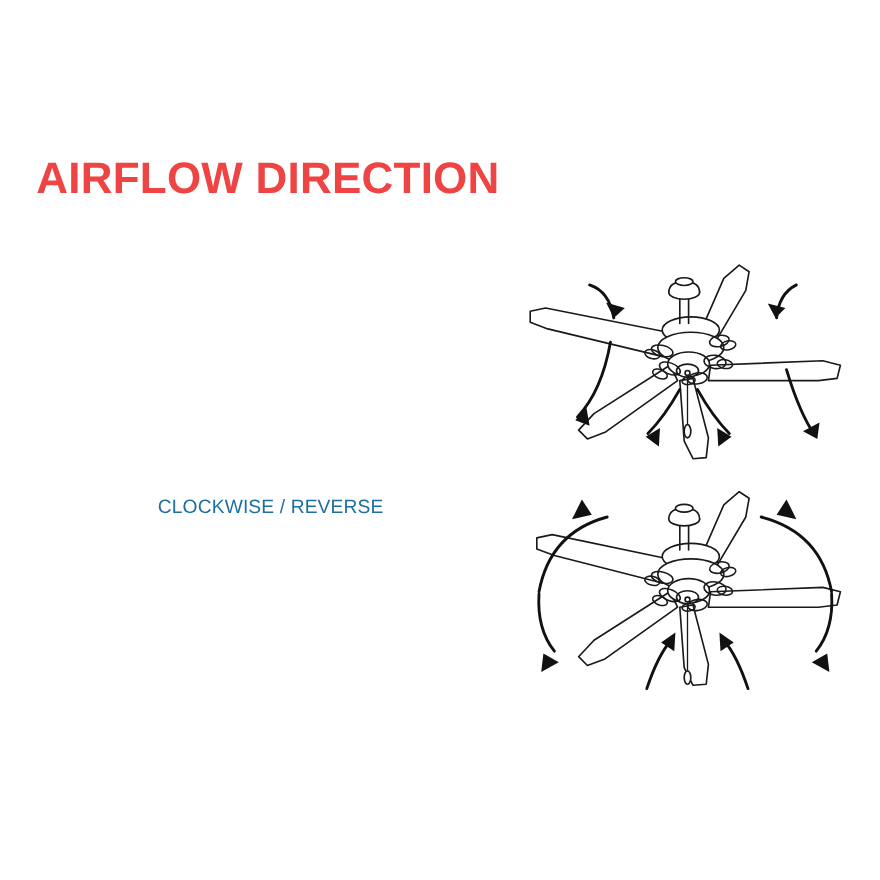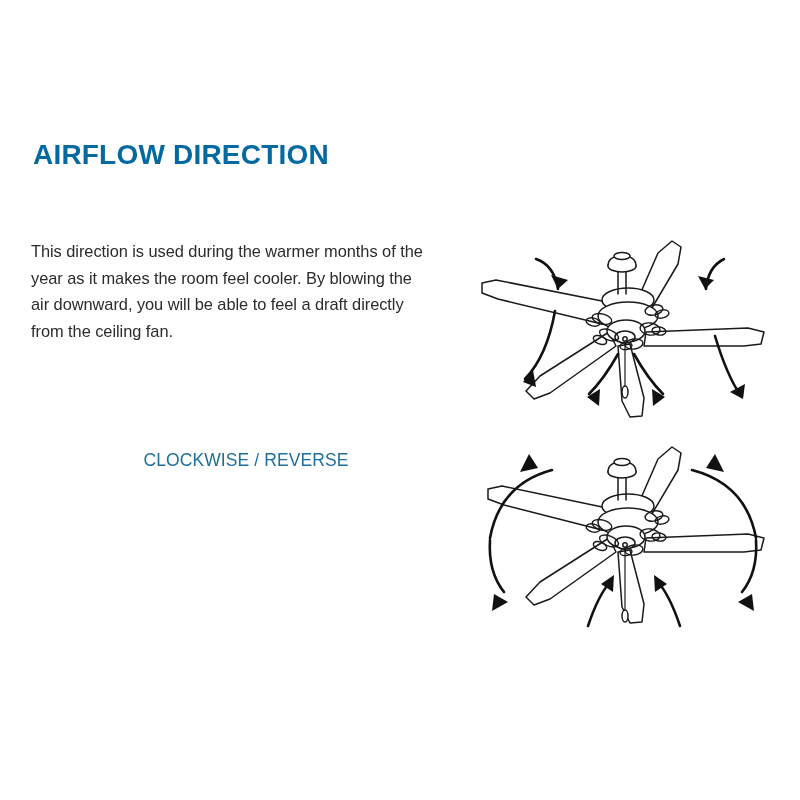--- a/index.html
+++ b/index.html
@@ -23,24 +23,24 @@
     height: 800px;
     background: #ffffff;
     box-sizing: border-box;
   }
 
   
   .page-title {
     position: absolute;
     left: 33px;
     top: 140px;
-    font-size: 28px;
+    font-size: 40px;
     font-weight: 700;
     letter-spacing: 0.2px;
-    color: #0369a1;
+    color: #ef4444;
     line-height: 1.1;
     white-space: nowrap;
   }
 
   
   .section {
     position: absolute;
     left: 31px;
     width: 430px;
   }
@@ -108,21 +108,20 @@
   }
 </style>
 </head>
 <body>
 
 <div class="page">
 
   <div class="page-title">AIRFLOW DIRECTION</div>
 
   <div class="section section-1">
-    <p class="section-body">This direction is used during the warmer months of the year as it makes the room feel cooler. By blowing the air downward, you will be able to feel a draft directly from the ceiling fan.</p>
   </div>
 
   <div class="figure figure-1">
     <svg viewBox="0 0 300 190" xmlns="http://www.w3.org/2000/svg">
 
       <path class="fan-line" d="M131 66 L20 44 L6 47 L6 57 L22 63 L126 88 Z"></path>
 
       <path class="fan-line" d="M170 96 L272 92 L288 96 L285 108 L268 110 L168 110 Z"></path>
 
       <path class="fan-line" d="M158 72 L182 17 L196 5 L205 11 L202 28 L170 82 Z"></path>

